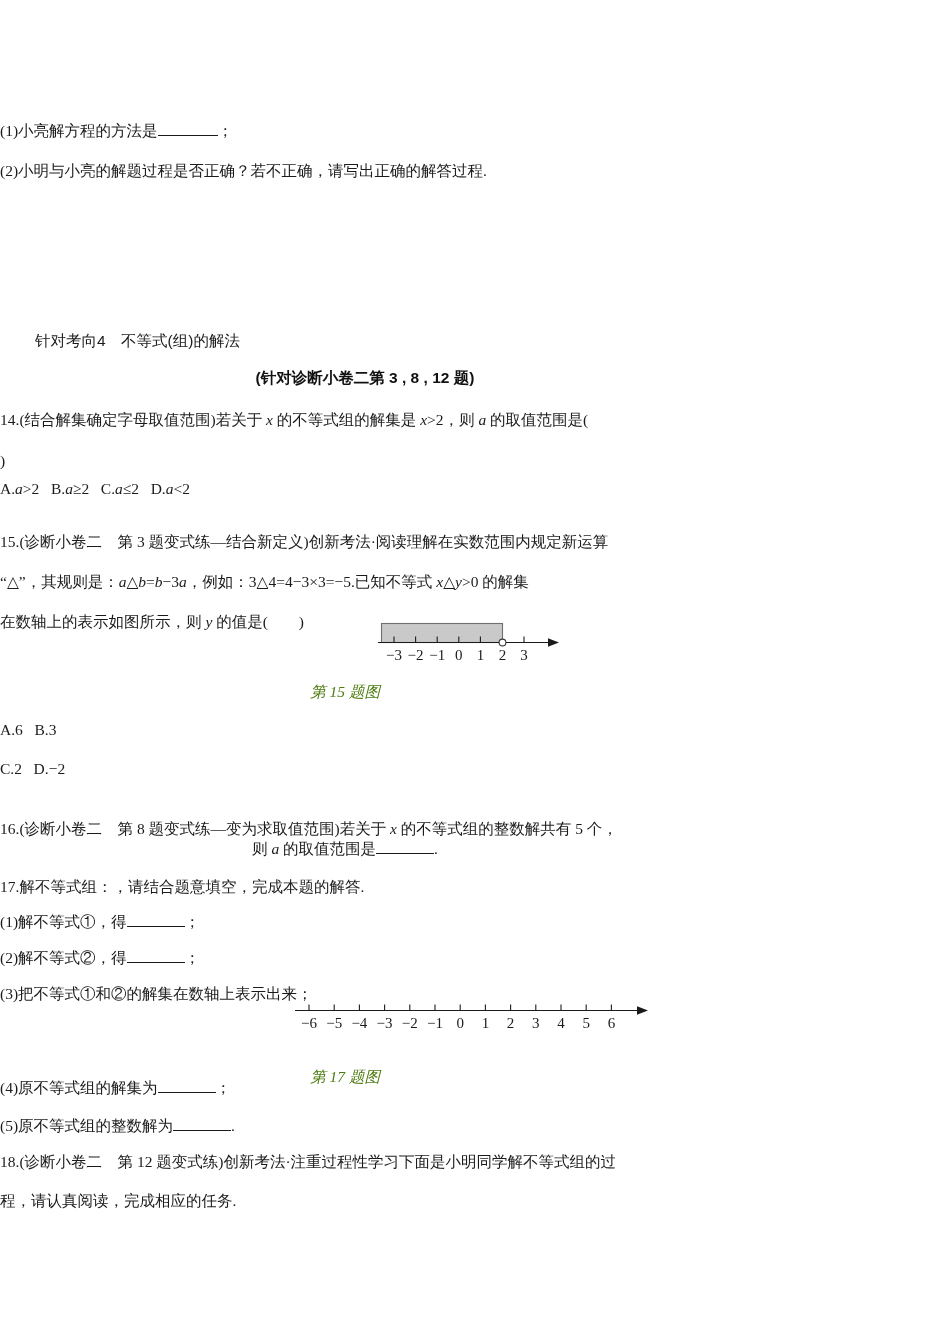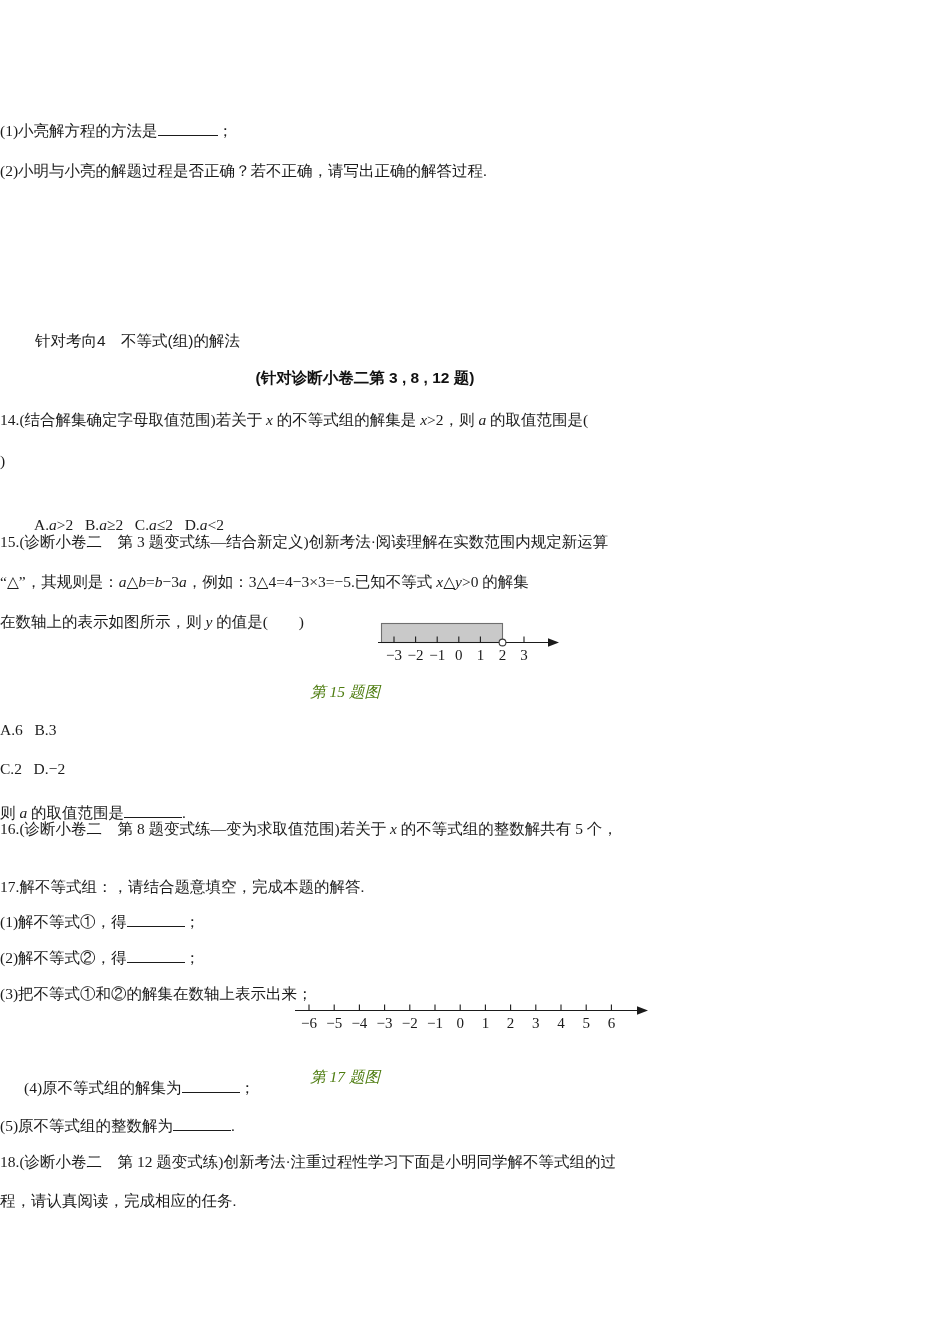--- a/index.html
+++ b/index.html
@@ -99,21 +99,21 @@
   </div>
 
   <div class="row" style="top:411px;">
     <span class="line">
       <span>14.</span><span>(结合解集确定字母取值范围)若关于 </span><span class="it">x</span><span> 的不等式组的解集是 </span><span class="it">x</span><span>&gt;2，则 </span><span class="it">a</span><span> 的取值范围是(</span>
     </span>
   </div>
   <div class="row" style="top:452px;">
     <span class="line">)</span>
   </div>
-  <div class="row" style="top:516px;margin-left:34px;">
+  <div class="row" style="top:480px;">
     <span class="line">
       <span>A.</span><span class="it">a</span><span>&gt;2</span>
       &nbsp;&nbsp;<span>B.</span><span class="it">a</span><span>≥2</span>
       &nbsp;&nbsp;<span>C.</span><span class="it">a</span><span>≤2</span>
       &nbsp;&nbsp;<span>D.</span><span class="it">a</span><span>&lt;2</span>
     </span>
   </div>
 
   <div class="row" style="top:533px;">
     <span class="line">
@@ -173,21 +173,21 @@
       <span>C.</span><span>2</span>
       &nbsp;&nbsp;<span>D.</span><span>−2</span>
     </span>
   </div>
 
   <div class="row" style="top:820px;">
     <span class="line">
       <span>16.</span><span>(诊断小卷二　第 8 题变式练—变为求取值范围)若关于 </span><span class="it">x</span><span> 的不等式组的整数解共有 5 个，</span>
     </span>
   </div>
-  <div class="row" style="top:804px;">
+  <div class="row" style="top:840px;text-align:center;">
     <span class="line">
       <span>则 </span><span class="it">a</span><span> 的取值范围是</span><span class="blank b58"></span><span>.</span>
     </span>
   </div>
 
   <div class="row" style="top:878px;">
     <span class="line">
       <span>17.</span><span>解不等式组：，请结合题意填空，完成本题的解答.</span>
     </span>
   </div>
@@ -235,21 +235,21 @@
         <text class="nl-label" x="291.2" y="28">5</text>
         <text class="nl-label" x="316.4" y="28">6</text>
       </g>
     </svg>
   </div>
 
   <div class="row" style="top:1024px;margin-top:43px;">
     <div class="fig-cap" style="width:690px;">第 17 题图</div>
   </div>
 
-  <div class="row" style="top:1079px;padding-left:24px;">
+  <div class="row" style="top:1079px;">
     <span class="line">(4)原不等式组的解集为</span><span class="blank b58"></span><span class="line">；</span>
   </div>
   <div class="row" style="top:1117px;">
     <span class="line">(5)原不等式组的整数解为</span><span class="blank b58"></span><span class="line">.</span>
   </div>
 
   <div class="row" style="top:1153px;">
     <span class="line">
       <span>18.</span><span>(诊断小卷二　第 12 题变式练)创新考法·注重过程性学习下面是小明同学解不等式组的过</span>
     </span>

